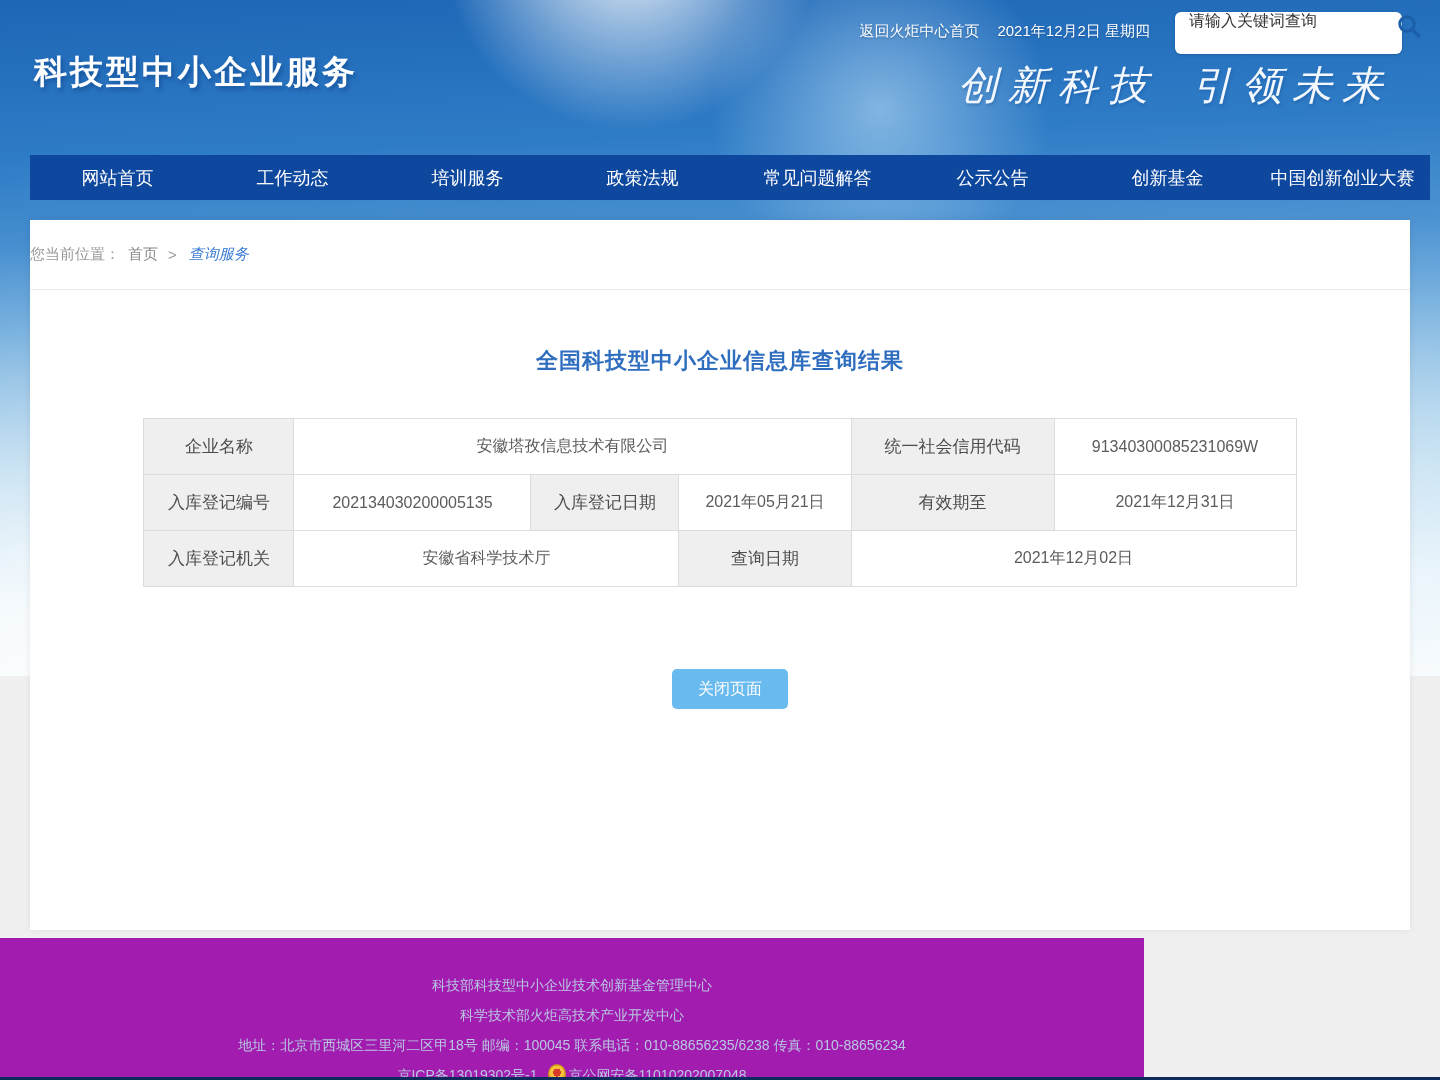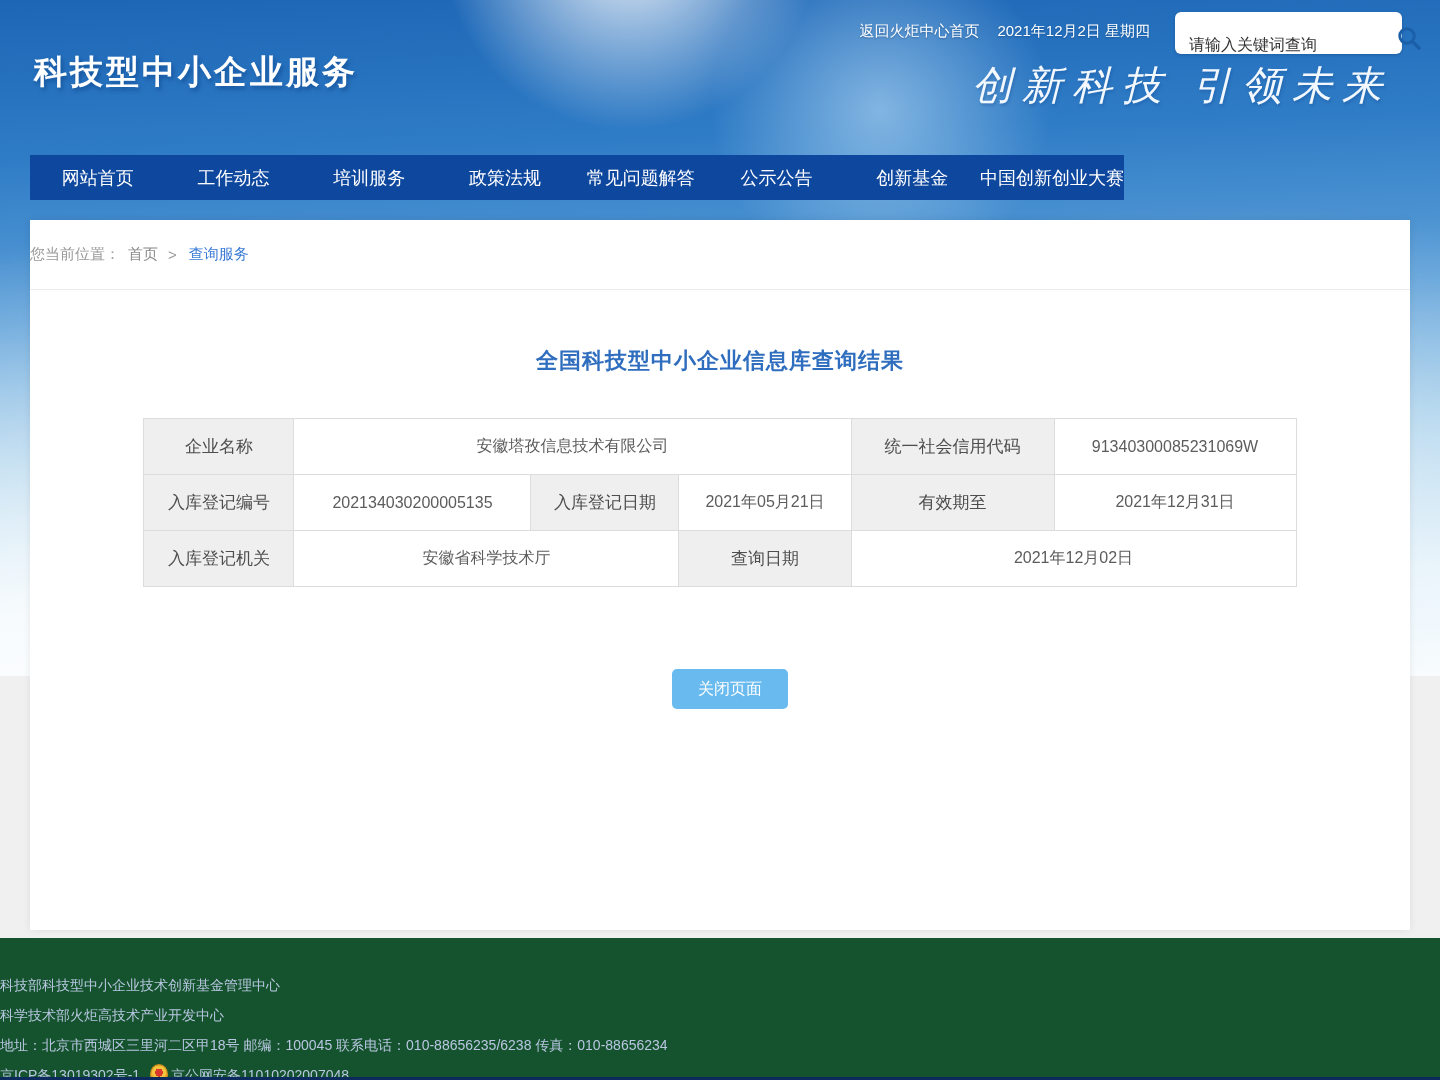--- a/index.html
+++ b/index.html
@@ -25,66 +25,66 @@
   
   .topbar {
     position:absolute; left:0; top:22px; width:1150px;
     text-align:right; color:#ffffff; font-size:15px;
     text-shadow:0 1px 2px rgba(0,40,90,0.4);
   }
   .topbar a { color:#ffffff; text-decoration:none; margin-right:18px; cursor:pointer; }
   .searchbox {
     position:absolute; left:1175px; top:12px; width:227px; height:42px;
     background:#ffffff; border-radius:6px;
-    display:flex; align-items:flex-end; padding:0 10px 0 14px;
+    display:flex; align-items:flex-start; padding:0 10px 0 14px;
     box-shadow:0 1px 3px rgba(0,30,80,0.25);
   }
   .searchbox input {
     border:none; outline:none; flex:1; font-size:16px; color:#333;
     font-family:inherit; background:transparent;
   }
   .searchbox input::placeholder { color:#333; opacity:1; }
   .search-btn { width:30px; height:30px; border:none; background:transparent; cursor:pointer; display:flex; align-items:center; justify-content:center; }
 
   .site-title {
     position:absolute; left:34px; top:50px;
     font-size:33px; font-weight:900; color:#ffffff; letter-spacing:3px;
     text-shadow:2px 3px 4px rgba(10,60,130,0.55);
   }
   .slogan {
     position:absolute; right:48px; top:58px;
-    font-family:Liberation Serif, serif;
+    font-family:Liberation Mono, monospace;
     font-style:italic; font-size:40px; color:#f2f8fd; letter-spacing:10px;
     text-shadow:1px 2px 3px rgba(20,70,140,0.35);
     white-space:nowrap;
   }
 
   
   .nav {
-    position:absolute; left:30px; top:155px; width:1094px; height:45px;
+    position:absolute; left:30px; top:155px; width:1400px; height:45px;
     background:#0e479e; display:flex;
   }
   .nav-item {
     flex:1; display:flex; align-items:center; justify-content:center;
     color:#ffffff; font-size:18px; cursor:pointer; white-space:nowrap;
   }
 
   
   .panel {
     position:absolute; left:30px; top:220px; width:1380px; height:710px;
     background:#ffffff; box-shadow:0 0 8px rgba(0,0,0,0.08);
   }
   .breadcrumb {
     height:70px; display:flex; align-items:center;
     font-size:15px; color:#999;
     border-bottom:1px solid #ebebeb;
   }
   .breadcrumb .home { color:#8a8a8a; text-decoration:none; margin:0 6px 0 8px; cursor:pointer; }
   .breadcrumb .sep { color:#999; margin:0 4px; }
-  .breadcrumb .current { color:#3a7bd5; text-decoration:none; margin-left:8px; cursor:pointer; }
+  .breadcrumb .current { color:#3a7bd5; text-decoration:none; margin-left:8px; cursor:pointer;font-style:italic; }
 
   .result-title {
     margin-top:56px; text-align:center;
     font-size:22px; font-weight:bold; color:#2f6ebe; letter-spacing:1px;
   }
 
   .result-table {
     margin:42px auto 0 auto; width:1152px;
     border-collapse:collapse; table-layout:fixed;
     font-size:16px;
@@ -100,23 +100,23 @@
   .close-btn {
     display:inline-block; border:none; cursor:pointer;
     background:#68baef; color:#ffffff; font-size:16px;
     width:116px; height:40px; line-height:40px; border-radius:5px;
     font-family:inherit;
     margin-left:20px;
   }
 
   
   .footer {
-    position:absolute; left:0; top:938px; width:1440px; height:142px;
-    background:#14532d; color:#b9c7e2; font-size:14px;
-    padding-top:32px; line-height:30px;
+    position:absolute; left:0; top:938px; width:1144px; height:142px;
+    background:#a21caf; color:#b9c7e2; font-size:14px;
+    text-align:center; padding-top:32px; line-height:30px;
   }
   .footer a { color:#b9c7e2; text-decoration:none; cursor:pointer; }
   .badge {
     display:inline-block; width:18px; height:20px; vertical-align:-4px; margin:0 3px 0 10px;
     border-radius:50% 50% 48% 48%;
     background:radial-gradient(circle at 50% 42%, #d93a2b 0 4px, #f5c23c 4px 7px, #e8a62a 7px 100%);
     border:1px solid #c98f1e;
   }
   .footer-edge { position:absolute; left:0; bottom:0; width:1440px; height:3px; background:#0d2a5c; }
 </style>

